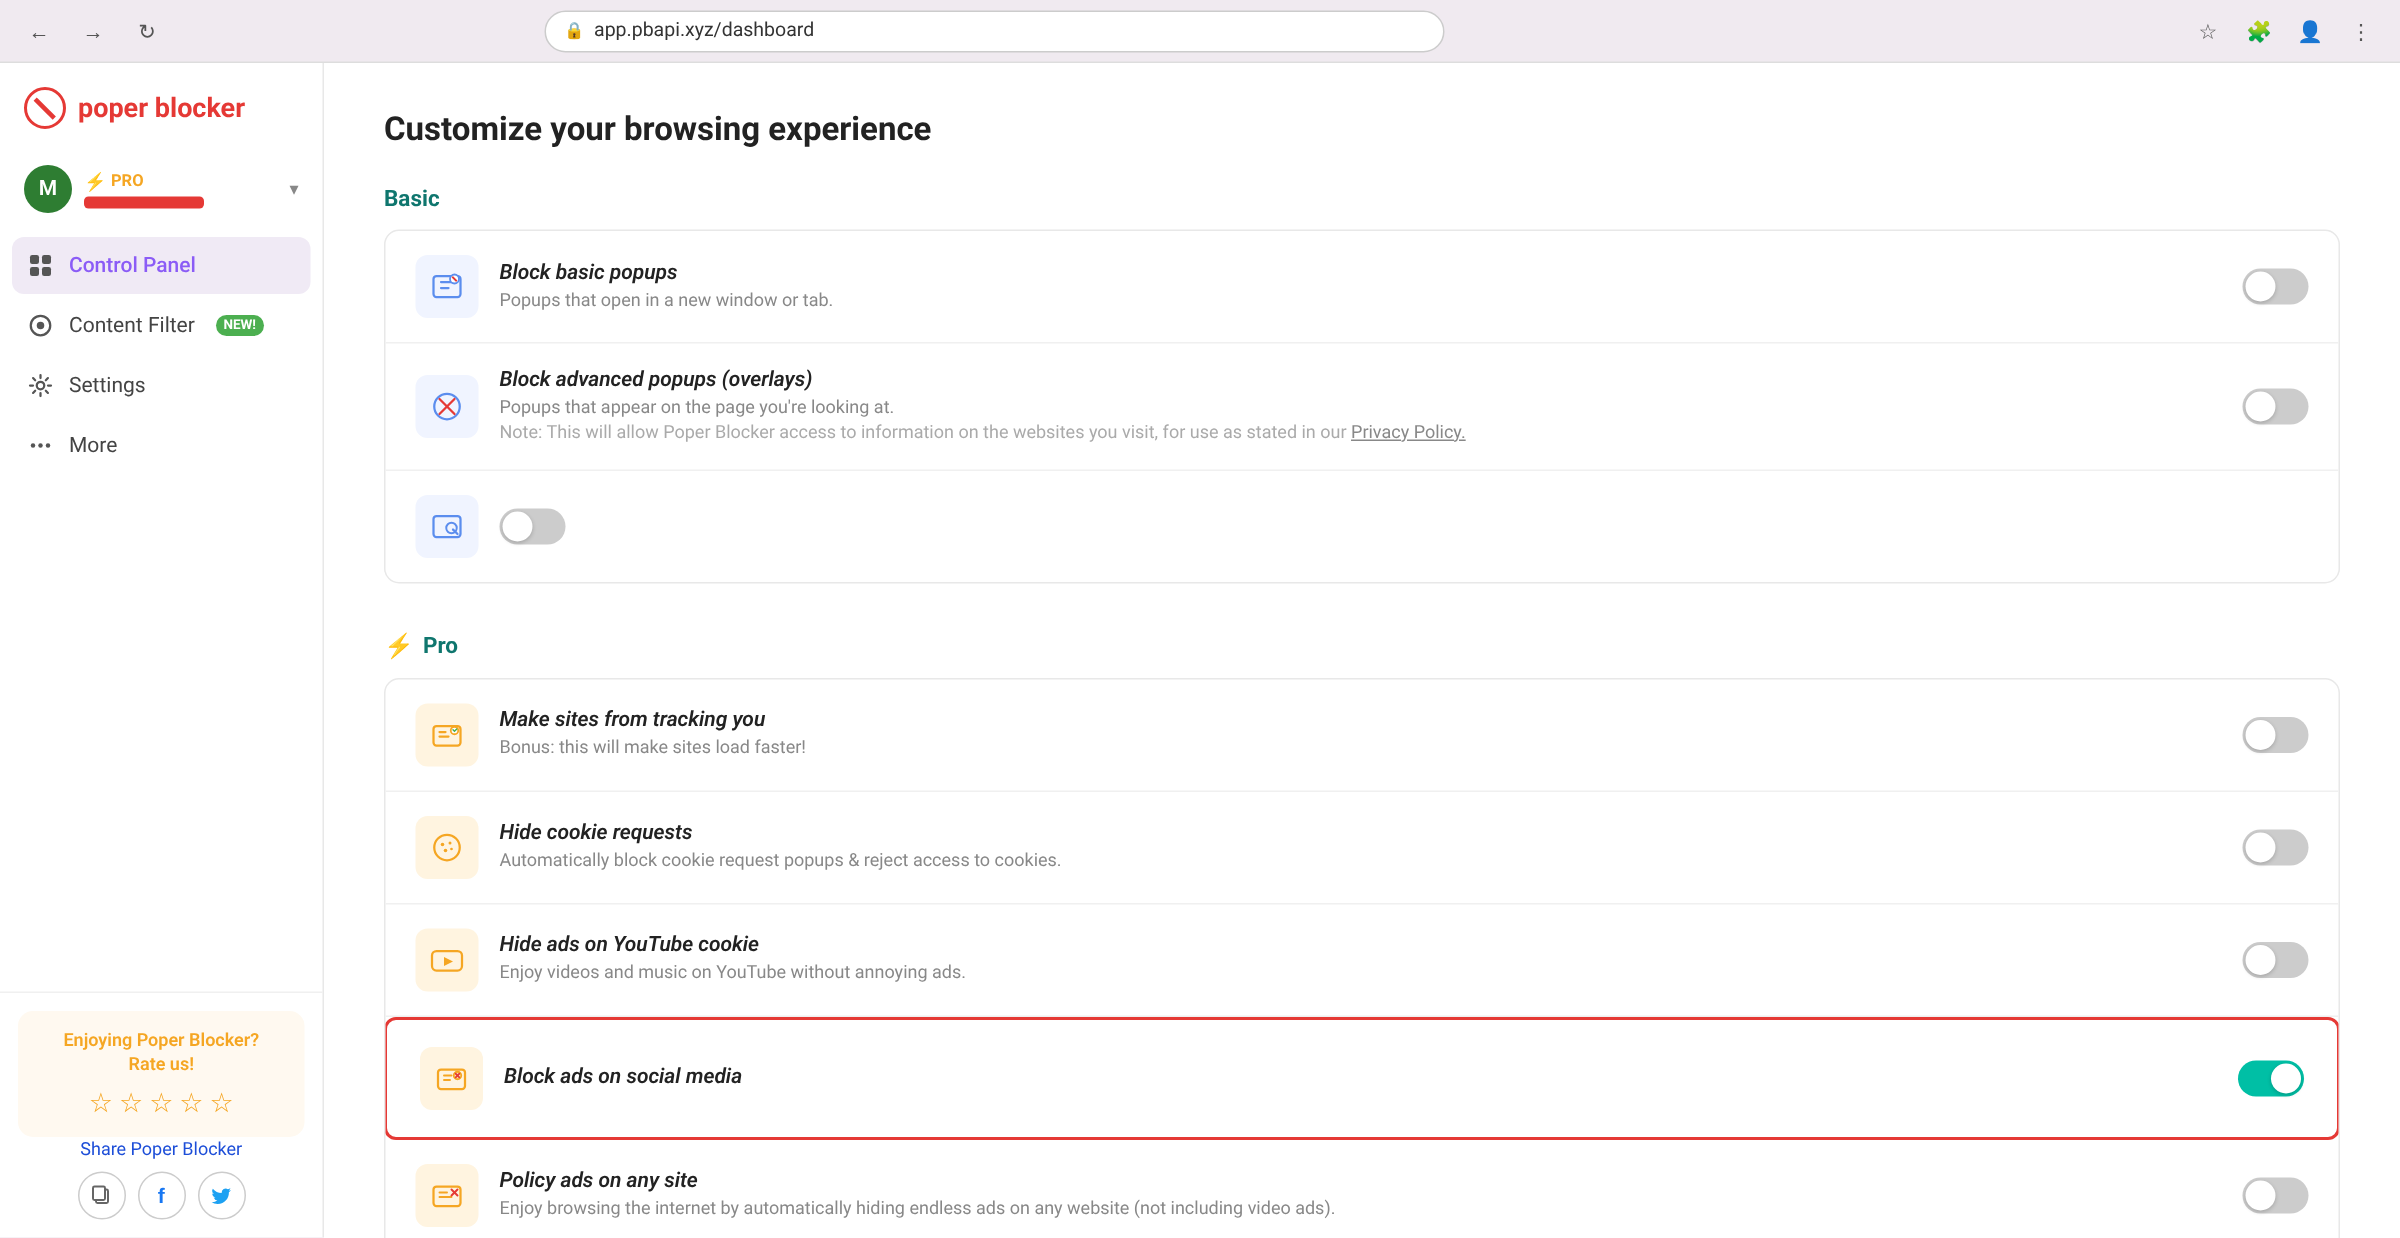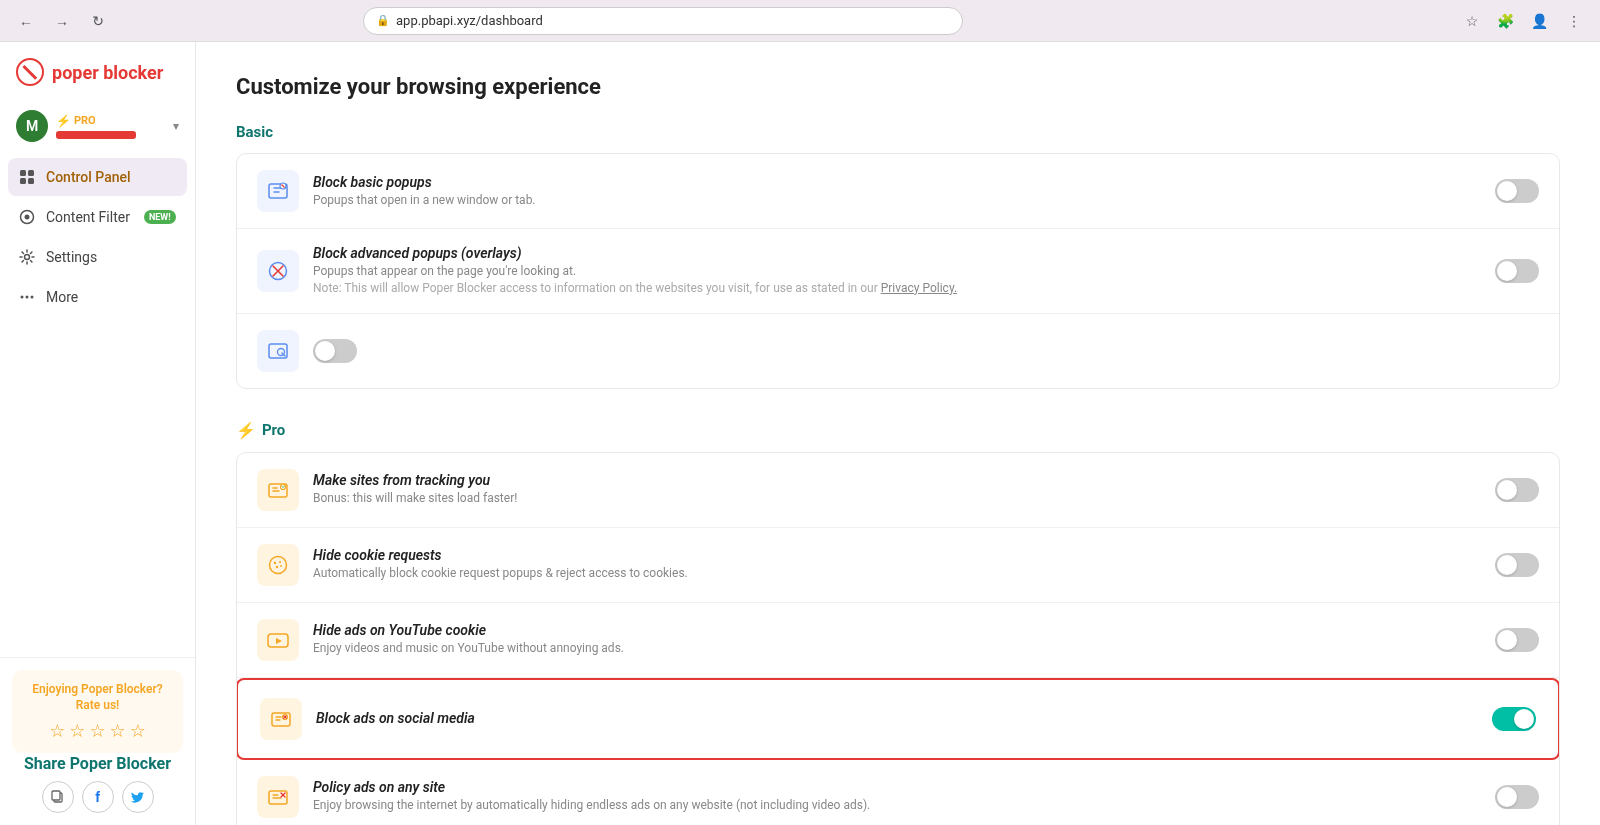--- a/index.html
+++ b/index.html
@@ -61,21 +61,21 @@
 
     
     .app-container {
       display: flex;
       flex: 1;
       overflow: hidden;
     }
 
     
     .sidebar {
-      width: 196px;
+      width: 216px;
       background: white;
       border-right: 1px solid #e8e8e8;
       display: flex;
       flex-direction: column;
       flex-shrink: 0;
       padding-top: 16px;
     }
     .sidebar-logo {
       display: flex;
       align-items: center;
@@ -160,21 +160,21 @@
       gap: 10px;
       padding: 10px 10px;
       border-radius: 8px;
       cursor: pointer;
       font-size: 14px;
       color: #444;
       margin-bottom: 2px;
     }
     .nav-item.active {
       background: #f0eaf5;
-      color: #a16207;
+      color: #8b5cf6;
       font-weight: 500;
     }
     .nav-icon {
       width: 18px; height: 18px;
       display: flex; align-items: center; justify-content: center;
       color: #666;
     }
     .new-badge {
       background: #4caf50;
       color: white;
@@ -215,24 +215,23 @@
       justify-content: center;
     }
     .star {
       color: #f5a623;
       font-size: 18px;
     }
     .share-section {
       text-align: center;
     }
     .share-title {
-      font-size: 16px;
-      color: #0f766e;
+      font-size: 12px;
+      color: #1d4ed8;
       margin-bottom: 8px;
-      font-weight: bold;
     }
     .share-buttons {
       display: flex;
       gap: 8px;
       justify-content: center;
     }
     .share-btn {
       width: 32px; height: 32px;
       border-radius: 50%;
       border: 1.5px solid #ccc;

